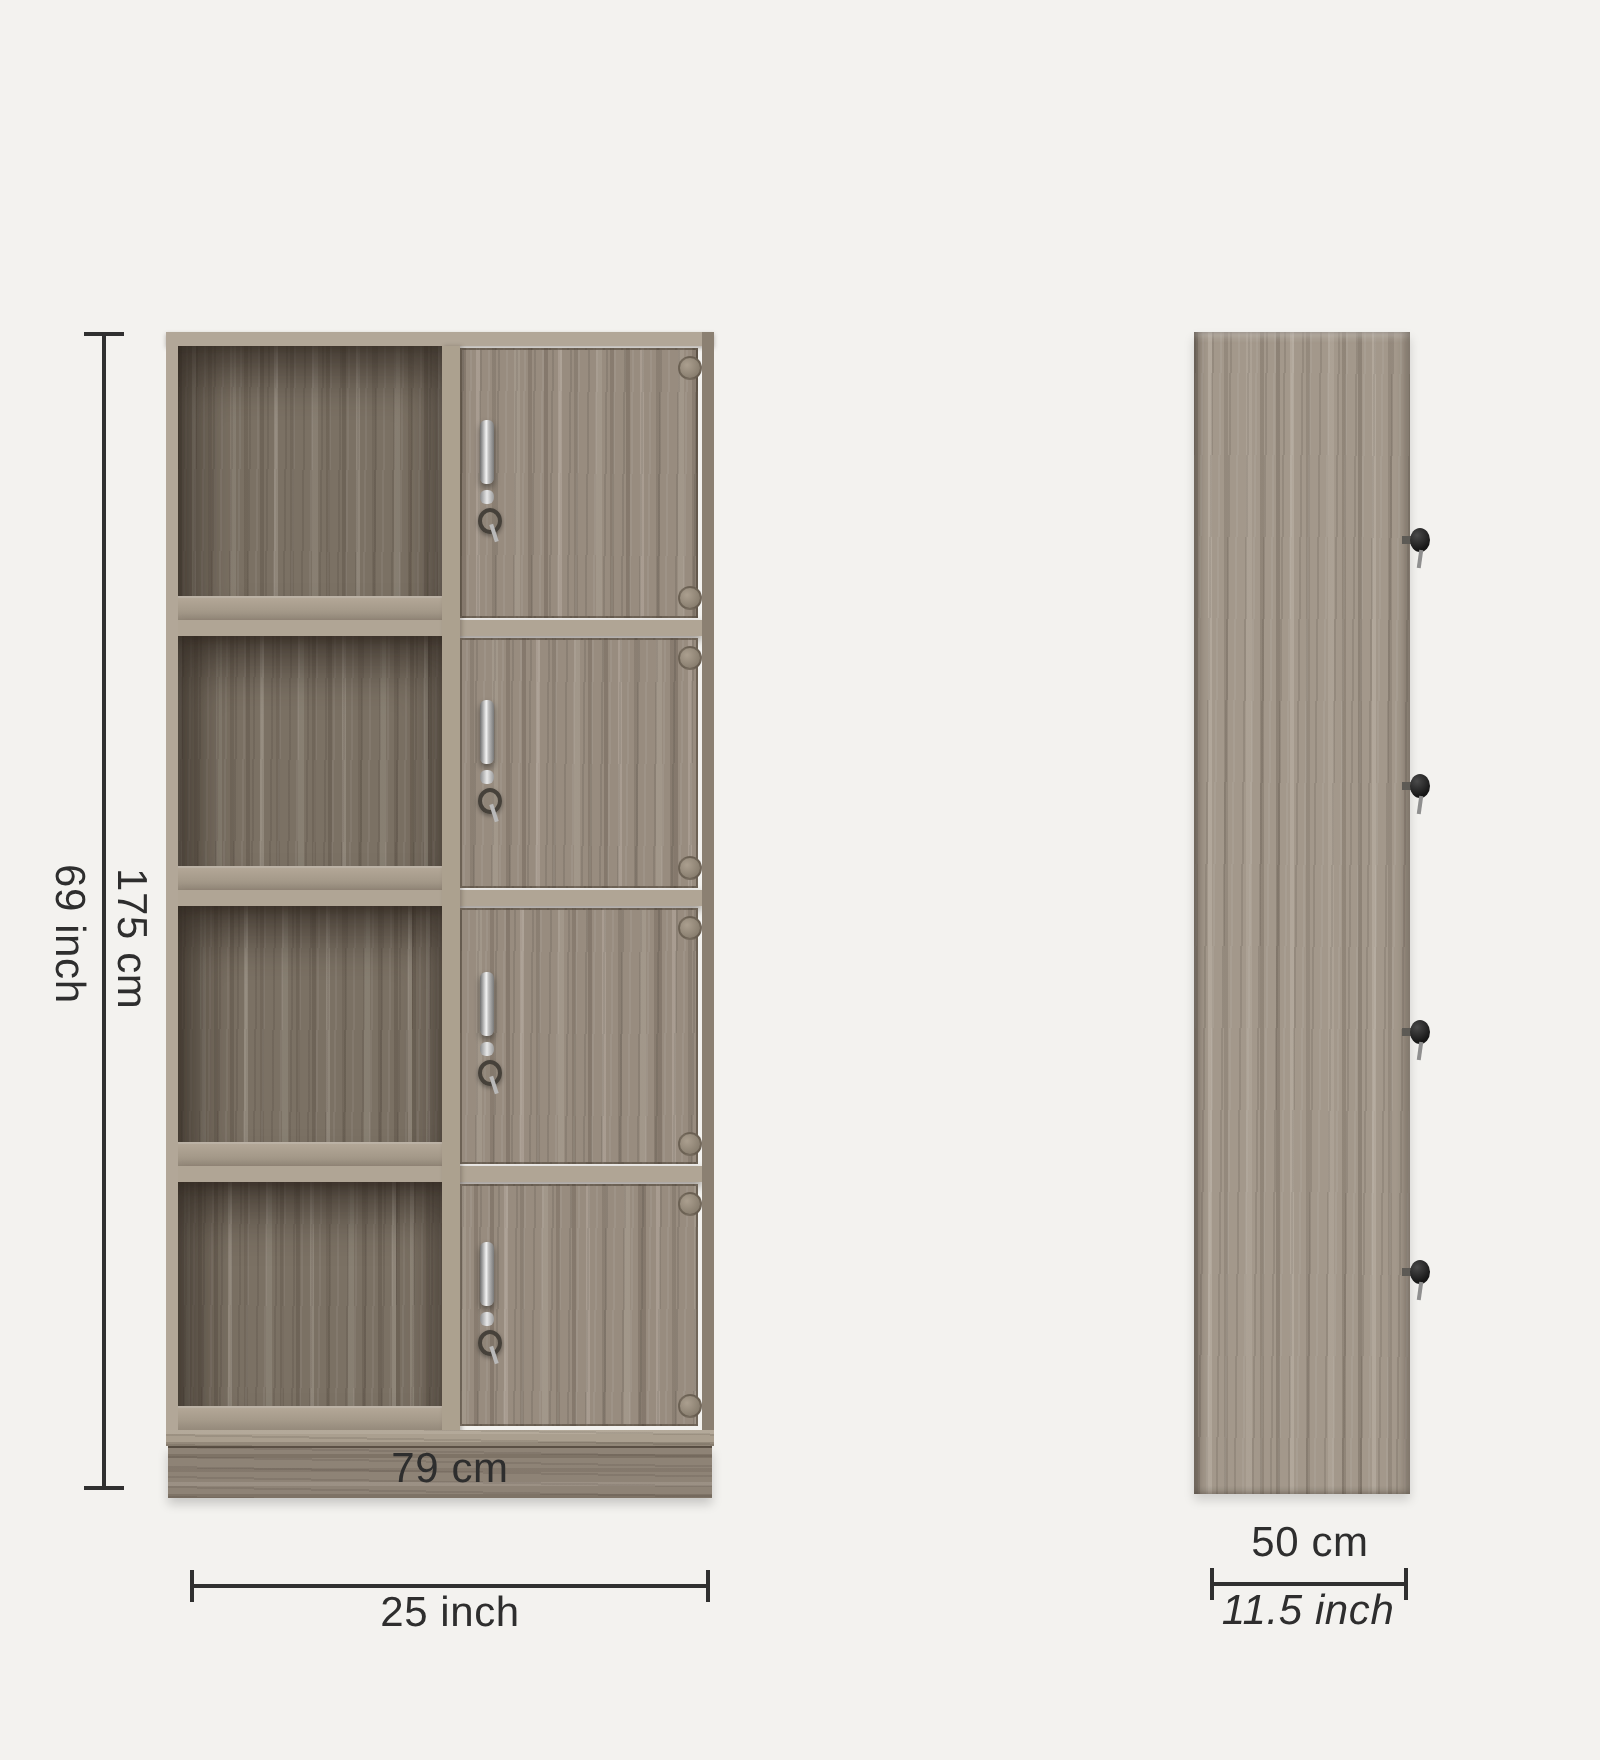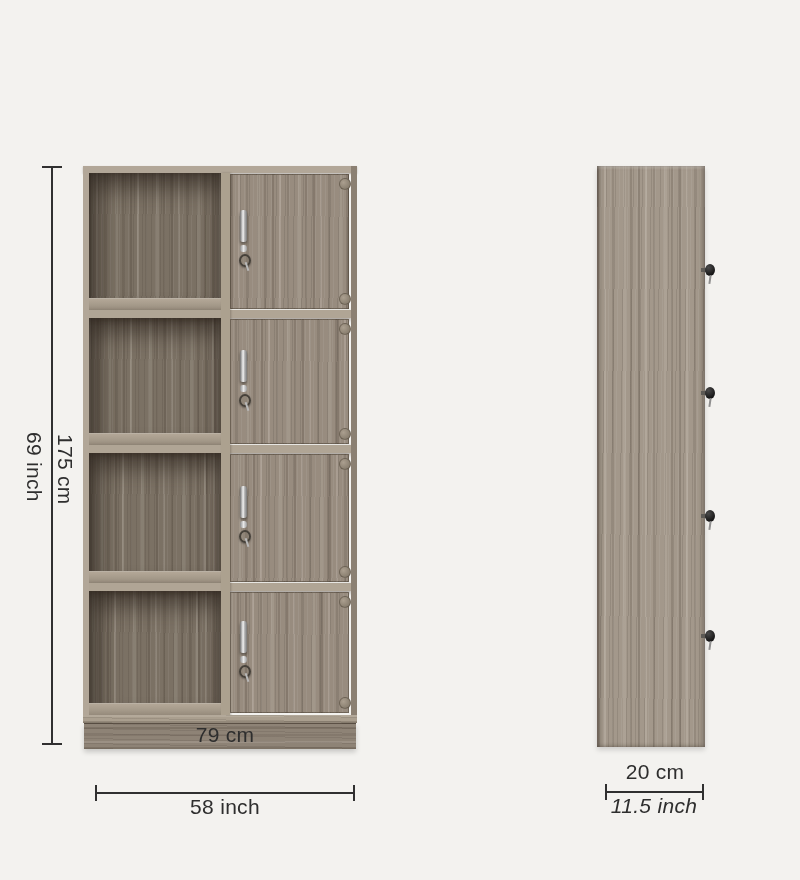--- a/index.html
+++ b/index.html
@@ -191,19 +191,19 @@
     </div>
     <div class="skey" style="top:460px;">
       <div class="skey-stem"></div>
       <div class="skey-head"></div>
       <div class="skey-tail"></div>
     </div>
   </div>
 
   <div class="dim-label lbl-w-cm">79 cm</div>
   <div class="dim dim-h dim-h-front"></div>
-  <div class="dim-label lbl-w-in">58 inch</div>
-
-  <div class="dim-label lbl-d-cm">20 cm</div>
+  <div class="dim-label lbl-w-in">25 inch</div>
+
+  <div class="dim-label lbl-d-cm">50 cm</div>
   <div class="dim dim-h dim-h-side"></div>
   <div class="dim-label lbl-d-in">11.5 inch</div>
 
 </div>
 
 </body></html>

